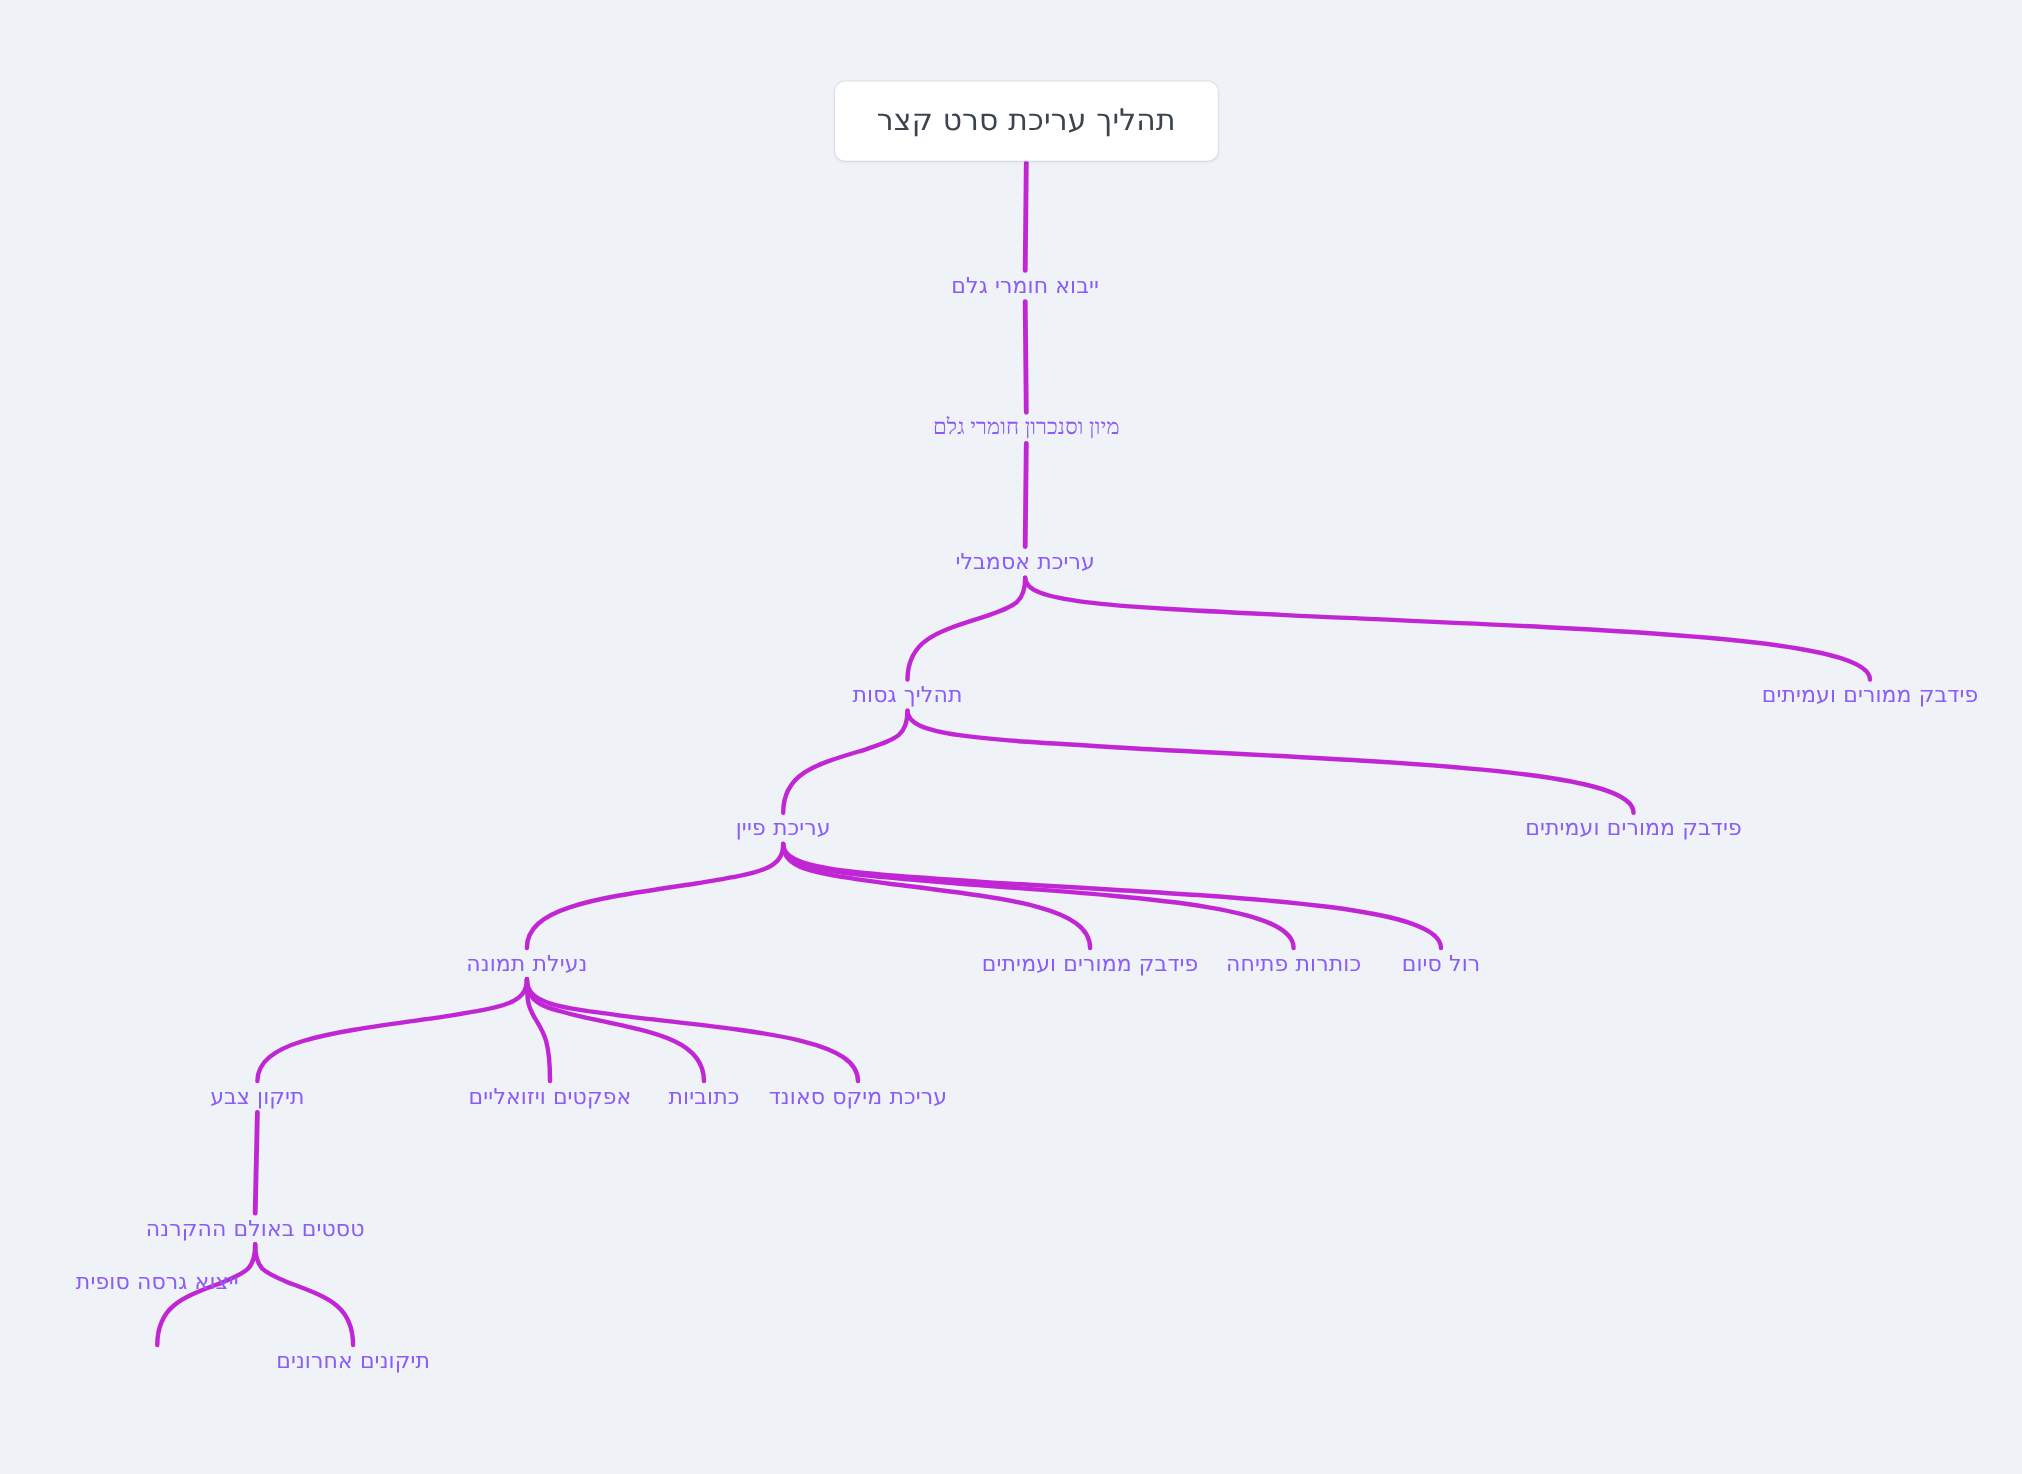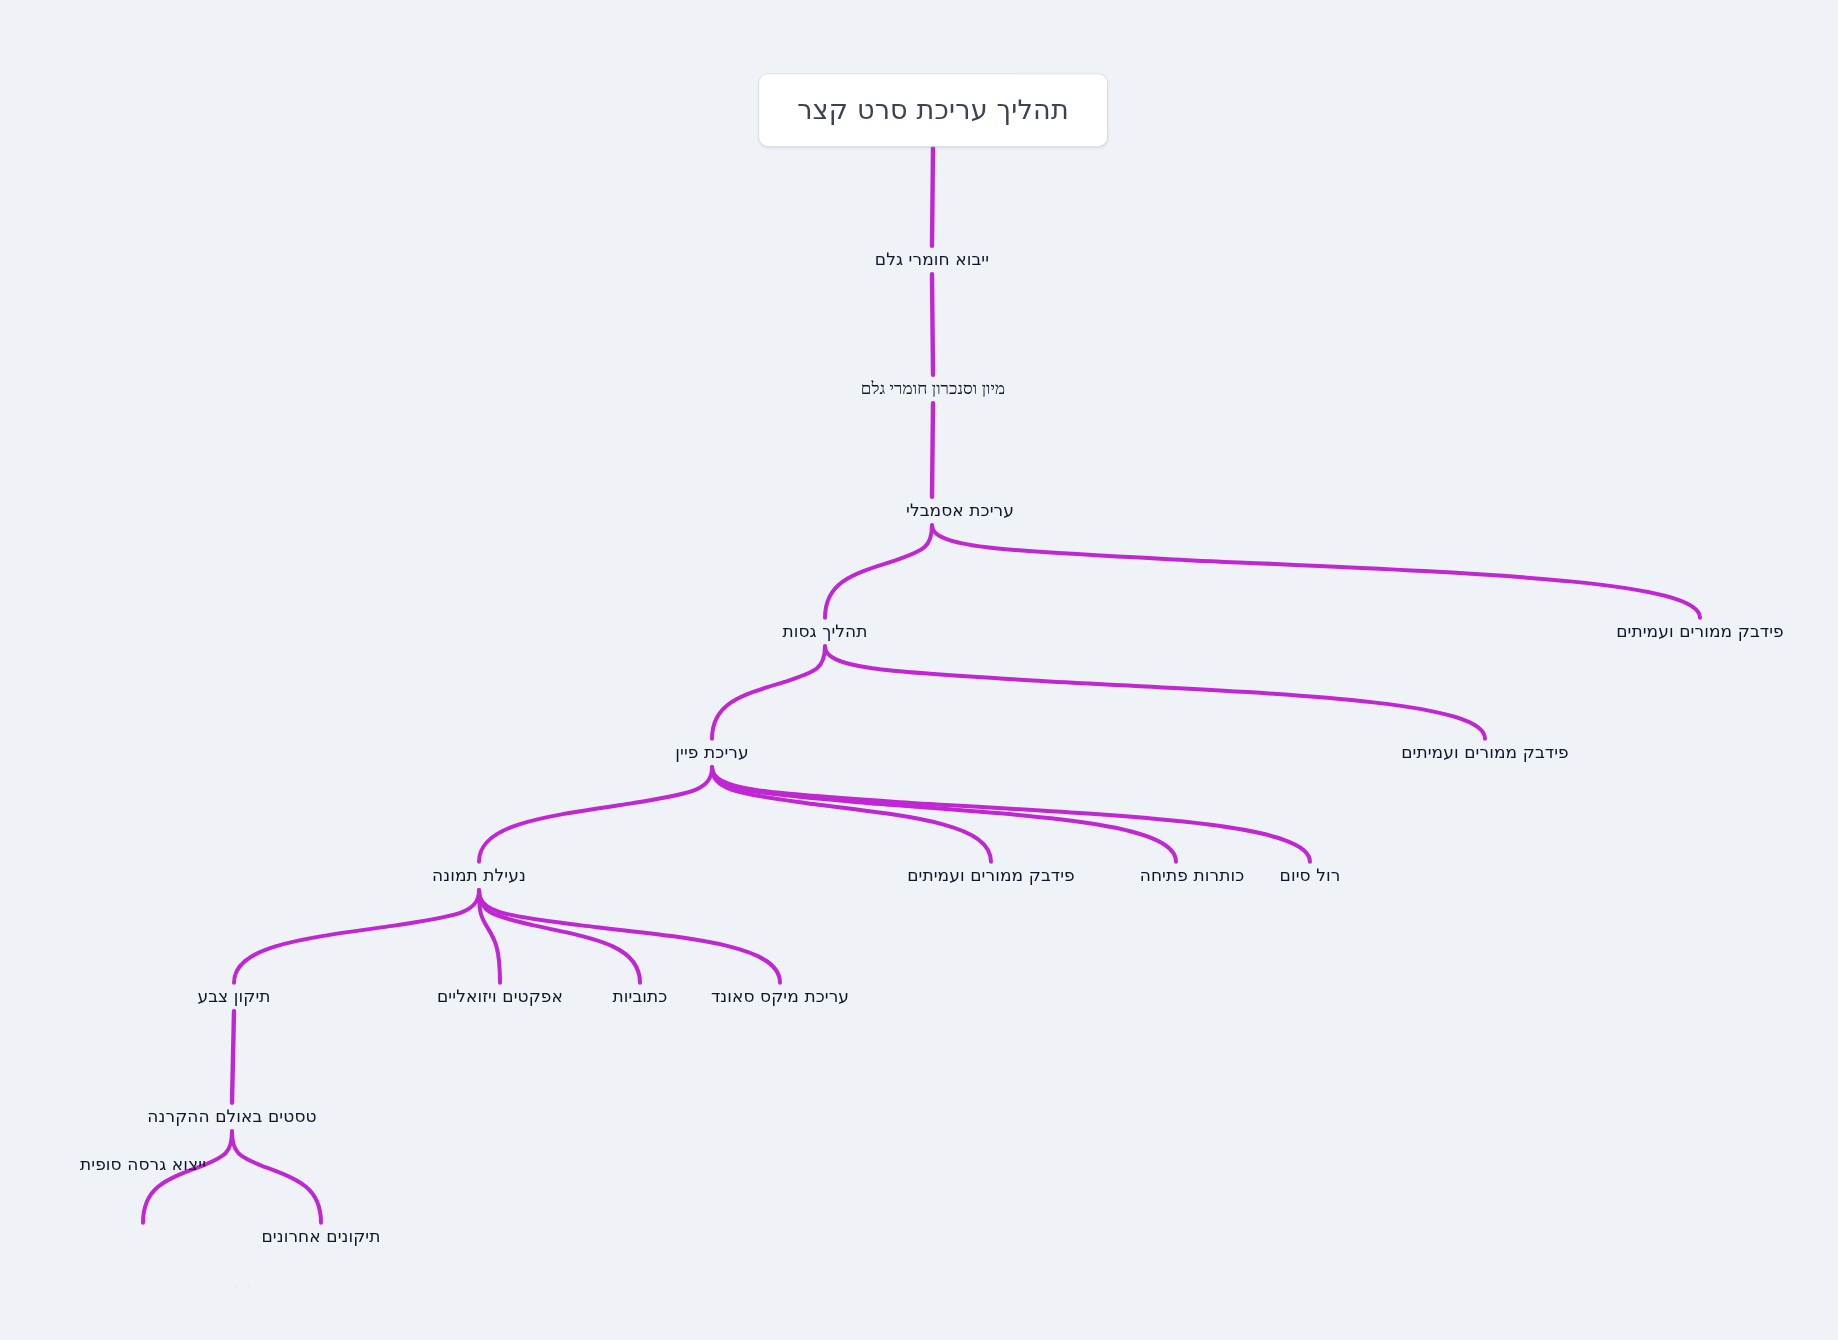--- a/index.html
+++ b/index.html
@@ -33,22 +33,22 @@
     pointer-events: none;
   }
   .mm-node {
     position: absolute;
     transform: translate(-50%, -50%);
     white-space: nowrap;
     direction: rtl;
     unicode-bidi: plaintext;
     text-align: center;
     line-height: 1.25;
-    color: #0f172a;
-    font-size: 17px;
+    color: #8b5cf6;
+    font-size: 20px;
     font-weight: 400;
     letter-spacing: 0.1px;
     user-select: none;
   }
   .mm-node.root {
     background: #ffffff;
     color: #3c4450;
     font-size: 27px;
     padding: 19px 38px;
     border-radius: 9px;
@@ -85,28 +85,28 @@
       <path d="M 479 890.1875 C 479 913.621625, 495.1 916.1225000000001, 533.74 925.3850000000001 C 594.92 938.3525000000001, 640 945.7624999999999, 640 982.8125" fill="none" stroke="#c026d3" stroke-width="4" stroke-linecap="round" stroke-linejoin="round"></path>
       <path d="M 479 890.1875 C 479 913.621625, 509.1 916.1225000000001, 581.34 925.3850000000001 C 695.72 938.3525000000001, 780 945.7624999999999, 780 982.8125" fill="none" stroke="#c026d3" stroke-width="4" stroke-linecap="round" stroke-linejoin="round"></path>
       <path d="M 234 1011.1875 L 232 1102.8125" fill="none" stroke="#c026d3" stroke-width="4.4" stroke-linecap="round" stroke-linejoin="round"></path>
       <path d="M 232 1131.1875 C 232 1154.368625, 223.1 1156.8425, 201.74 1166.005 C 167.92000000000002 1178.8325, 143 1186.1625000000001, 143 1222.8125" fill="none" stroke="#c026d3" stroke-width="4" stroke-linecap="round" stroke-linejoin="round"></path>
       <path d="M 232 1131.1875 C 232 1154.368625, 240.9 1156.8425, 262.26 1166.005 C 296.08 1178.8325, 321 1186.1625000000001, 321 1222.8125" fill="none" stroke="#c026d3" stroke-width="4" stroke-linecap="round" stroke-linejoin="round"></path>
     </svg>
   <div id="nodes-layer">
       <div class="mm-node root" style="left: 933px; top: 110px;">תהליך עריכת סרט קצר</div>
       <div class="mm-node" style="left: 932px; top: 260px;">ייבוא חומרי גלם</div>
       <div class="mm-node" style="left: 933px; top: 389px; font-family: Liberation Serif, serif;">מיון  וסנכרון חומרי גלם</div>
-      <div class="mm-node" style="left: 932px; top: 511px; margin-left: 28px;">עריכת אסמבלי</div>
+      <div class="mm-node" style="left: 932px; top: 511px;">עריכת אסמבלי</div>
       <div class="mm-node" style="left: 825px; top: 632px;">תהליך גסות</div>
       <div class="mm-node" style="left: 1700px; top: 632px;">פידבק ממורים ועמיתים</div>
       <div class="mm-node" style="left: 712px; top: 753px;">עריכת פיין</div>
       <div class="mm-node" style="left: 1485px; top: 753px;">פידבק ממורים ועמיתים</div>
       <div class="mm-node" style="left: 479px; top: 876px;">נעילת תמונה</div>
       <div class="mm-node" style="left: 991px; top: 876px;">פידבק ממורים ועמיתים</div>
-      <div class="mm-node" style="left: 1176px; top: 876px; margin-left: 16px;">כותרות פתיחה</div>
+      <div class="mm-node" style="left: 1176px; top: 876px;">כותרות פתיחה</div>
       <div class="mm-node" style="left: 1310px; top: 876px;">רול סיום</div>
       <div class="mm-node" style="left: 234px; top: 997px;">תיקון צבע</div>
       <div class="mm-node" style="left: 500px; top: 997px;">אפקטים ויזואליים</div>
       <div class="mm-node" style="left: 640px; top: 997px;">כתוביות</div>
       <div class="mm-node" style="left: 780px; top: 997px;">עריכת מיקס סאונד</div>
       <div class="mm-node" style="left: 232px; top: 1117px;">טסטים באולם ההקרנה</div>
       <div class="mm-node" style="left: 143px; top: 1165px;">ייצוא גרסה סופית</div>
       <div class="mm-node" style="left: 321px; top: 1237px;">תיקונים אחרונים</div>
     </div>
   <div class="mm-watermark" id="watermark" style="left:243px; top:1283px;">. .</div>

